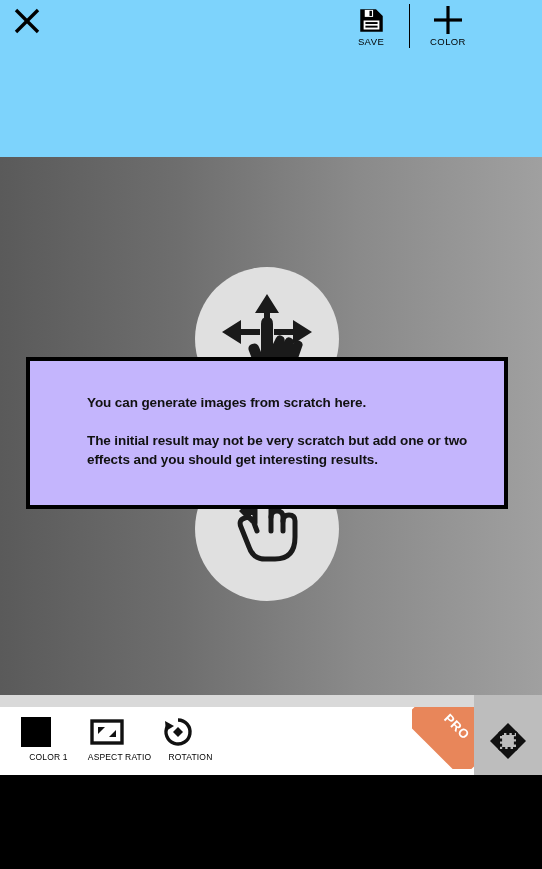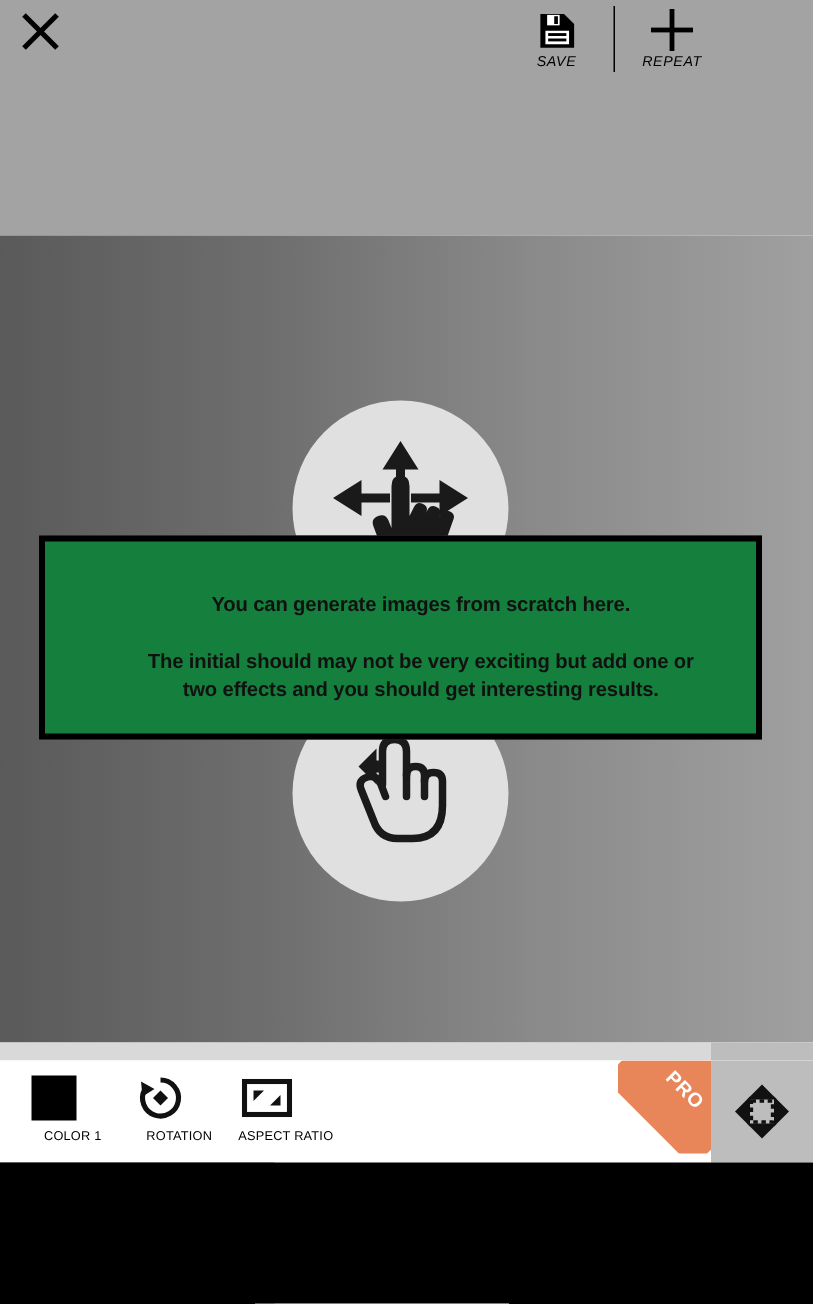--- a/index.html
+++ b/index.html
@@ -14,22 +14,21 @@
     overflow: hidden;
     font-family: "Liberation Sans", sans-serif;
     -webkit-font-smoothing: antialiased;
   }
 
   
   .topbar {
     position: absolute;
     left: 0; top: 0;
     width: 542px; height: 157px;
-    background: #a3a3a3;
-    font-style: italic;
+    background: #7dd3fc;
   }
   .close-btn {
     position: absolute;
     left: 8px; top: 2px;
     width: 38px; height: 38px;
     cursor: pointer;
   }
   .close-btn svg { display: block; }
 
   .topbar-actions {
@@ -85,26 +84,25 @@
     align-items: center;
     justify-content: center;
   }
   .hint-circle.top { top: 110px; }
   .hint-circle.bottom { top: 300px; }
 
   
   .tip {
     position: absolute;
     left: 26px; top: 357px;
-    width: 482px; height: 136px;
-    background: #15803d;
+    width: 482px; height: 152px;
+    background: #c4b5fd;
     border: 4px solid #000000;
     box-sizing: border-box;
     padding: 32px 30px 0 57px;
-    text-align: center;
   }
   .tip p {
     margin: 0;
     font-size: 13.5px;
     font-weight: bold;
     color: #111;
     line-height: 19px;
     letter-spacing: -0.1px;
   }
   .tip p.second { margin-top: 19px; }
@@ -246,21 +244,21 @@
 
     <div class="tb-sep"></div>
 
     <div class="tb-action">
       <span class="glyph">
         <svg width="32" height="32" viewBox="0 0 32 32">
           <rect x="14.4" y="2" width="3.2" height="28" fill="#000"></rect>
           <rect x="2" y="14.4" width="28" height="3.2" fill="#000"></rect>
         </svg>
       </span>
-      <span class="lbl">REPEAT</span>
+      <span class="lbl">COLOR</span>
     </div>
 
   </div>
 </div>
 
 <div class="canvas">
 
   <div class="hint-circle top">
     <svg width="110" height="110" viewBox="0 0 110 110">
       <g fill="#1a1a1a">
@@ -287,59 +285,59 @@
         <path d="M66 42 q0-6 6-6 t6 6 v16 q0 22 -20 22 h-10 q-12 0 -16-12 l-8-20 q-3-7 4-9 q6-2 9 5 l3 8"></path>
       </g>
       <path d="M34 20 L22 32 L34 44 L34 36 L40 36 L40 28 L34 28 Z" fill="#1a1a1a"></path>
     </svg>
   </div>
 
 </div>
 
 <div class="tip">
   <p>You can generate images from scratch here.</p>
-  <p class="second">The initial should may not be very exciting but add one or two effects and you should get interesting results.</p>
+  <p class="second">The initial result may not be very scratch but add one or two effects and you should get interesting results.</p>
 </div>
 
 <div class="toolstrip-top">
   <div class="right-pad"></div>
 </div>
 
 <div class="toolbar">
 
   <div class="tool-scroll">
 
     <div class="tool">
       <span class="ticon">
         <span class="swatch c1"></span>
       </span>
       <span class="tlabel">COLOR 1</span>
     </div>
 
+
+    <div class="tool">
+      <span class="ticon">
+        <svg width="34" height="26" viewBox="0 0 34 26">
+          <rect x="2" y="2" width="30" height="22" fill="none" stroke="#111" stroke-width="3.4"></rect>
+          <path d="M8 8 H15 L8 15 Z" fill="#111"></path>
+          <path d="M26 18 H19 L26 11 Z" fill="#111"></path>
+        </svg>
+      </span>
+      <span class="tlabel">ASPECT RATIO</span>
+    </div>
 
     <div class="tool">
       <span class="ticon">
         <svg width="32" height="32" viewBox="0 0 32 32">
           <path d="M16 4 a12 12 0 1 1 -10.6 6.4" fill="none" stroke="#111" stroke-width="3.4" stroke-linecap="butt"></path>
           <path d="M3 5 L12 10 L4 15 Z" fill="#111"></path>
           <path d="M16 11 L21 16 L16 21 L11 16 Z" fill="#111"></path>
         </svg>
       </span>
       <span class="tlabel">ROTATION</span>
-    </div>
-
-    <div class="tool">
-      <span class="ticon">
-        <svg width="34" height="26" viewBox="0 0 34 26">
-          <rect x="2" y="2" width="30" height="22" fill="none" stroke="#111" stroke-width="3.4"></rect>
-          <path d="M8 8 H15 L8 15 Z" fill="#111"></path>
-          <path d="M26 18 H19 L26 11 Z" fill="#111"></path>
-        </svg>
-      </span>
-      <span class="tlabel">ASPECT RATIO</span>
     </div>
 
 
     <div class="pro-badge">
       <div class="tri"></div>
       <div class="txt">PRO</div>
     </div>
 
   </div>
 

